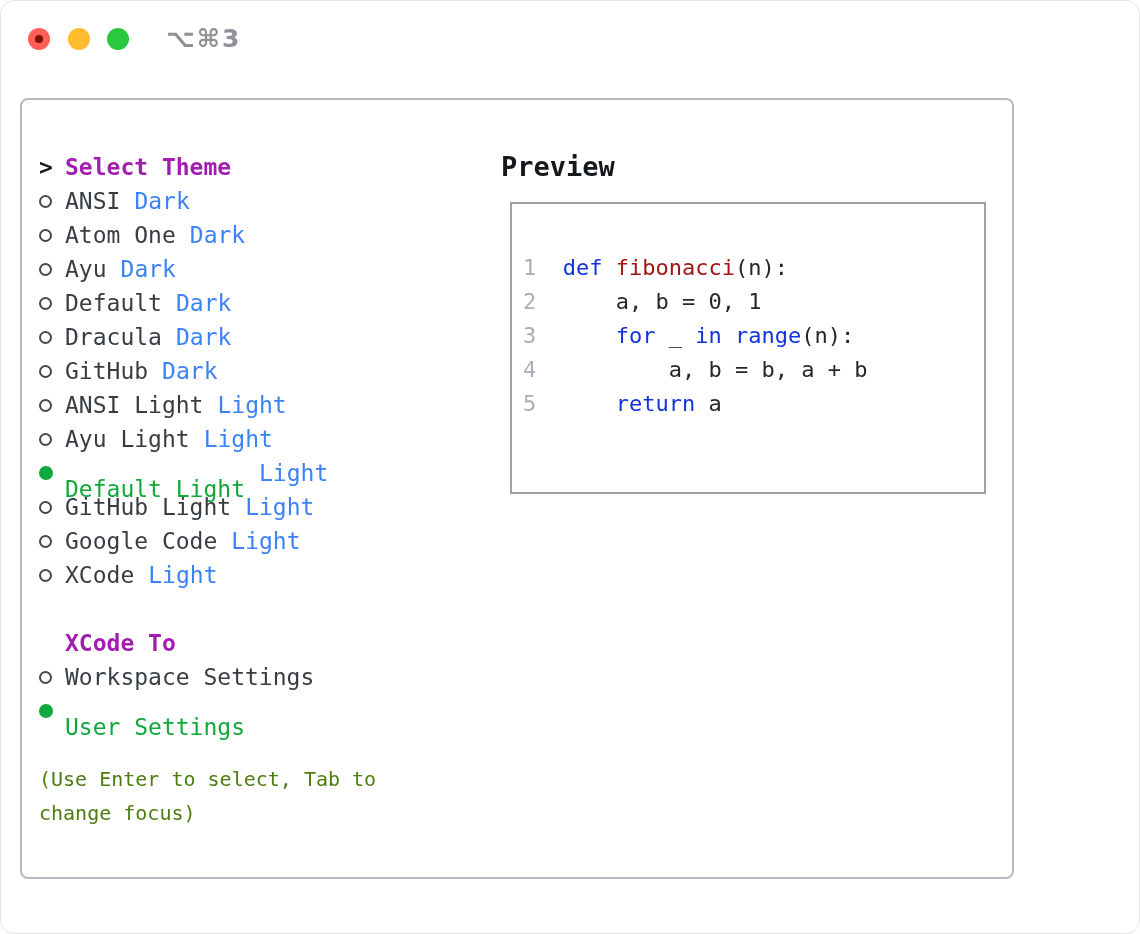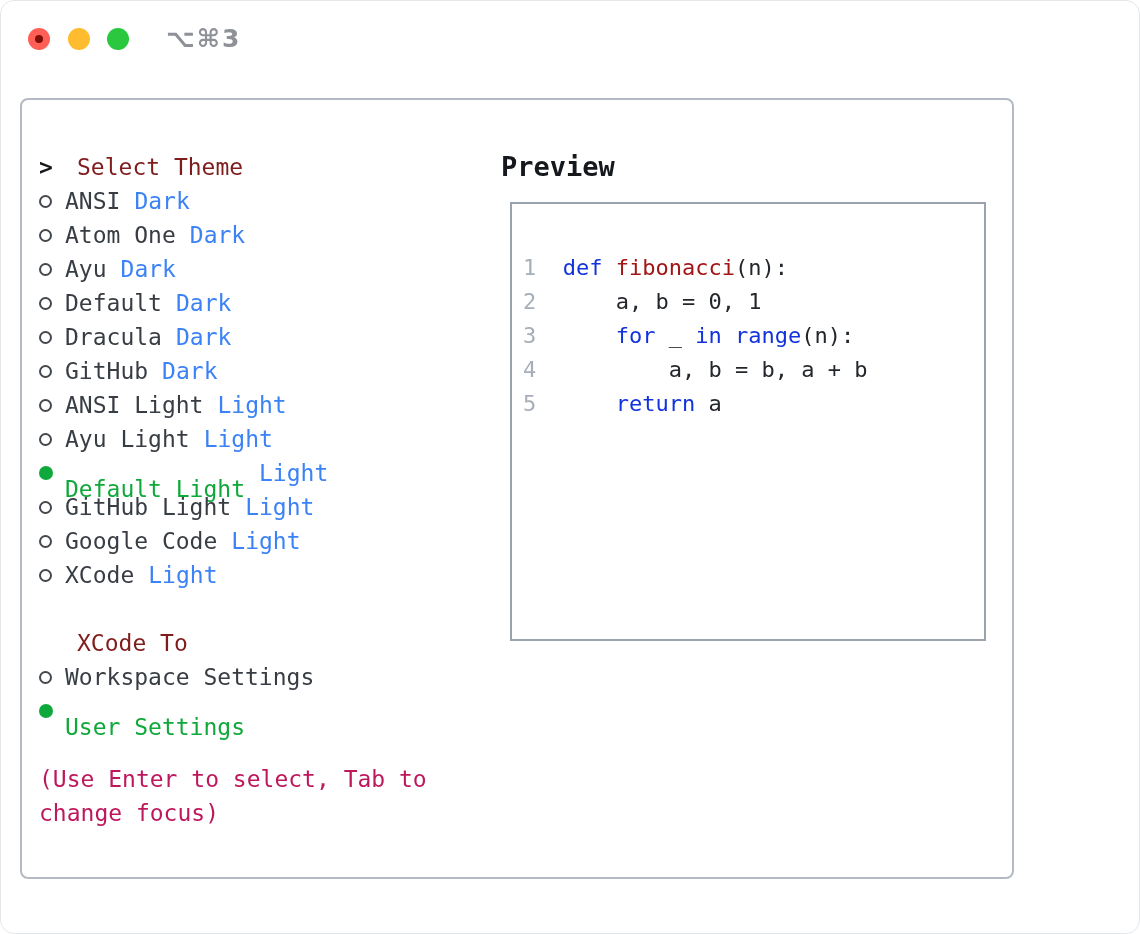--- a/index.html
+++ b/index.html
@@ -28,34 +28,34 @@
   .panel {
     position:absolute; left:19px; top:97px; width:994px; height:781px;
     border:2px solid #b4bac3; border-radius:8px; background:#fff;
   }
 
   
   .list { position:absolute; left:17px; top:50px; }
   .row { height:34px; display:flex; align-items:center; font-size:23px; white-space:pre; }
   .marker { width:26px; flex:0 0 26px; display:flex; align-items:center; }
   .prompt { font-weight:bold; color:#15181c; }
-  .hdr { font-weight:normal; color:#7f1d1d;margin-left:12px; }
+  .hdr { font-weight:bold; color:#a21caf; }
   .circle { width:13px; height:13px; border-radius:50%; border:2px solid #43484e; }
   .circle.sel { width:14px; height:14px; border:none; background:var(--green); }
   .name { color:#383d44; }
   .row.sel .name { color:var(--green);margin-top:32px; }
   .tag { color:#3b82f6; margin-left:14px; }
   .blank-row { height:34px; }
-  .hint-line { height:34px; line-height:34px; font-size:23px; color:#be185d; white-space:pre; }
+  .hint-line { height:34px; line-height:34px; font-size:20px; color:#4d7c0f; white-space:pre; }
 
   
   .preview-title { position:absolute; left:479px; top:50px; height:34px; line-height:34px;
     font-size:27px; font-weight:bold; color:#15181c; }
   .preview-box {
-    position:absolute; left:488px; top:102px; width:476px; height:439px;
+    position:absolute; left:488px; top:102px; width:476px; height:292px;
     border:2px solid #9aa2ac; background:#fff;padding-left:28px;
   }
   .codeblock { position:absolute; left:11px; top:47px; font-size:22px; white-space:pre; }
   .cl { height:34px; line-height:34px; }
   .ln { color:#a6aeb9; }
   .code { color:#23272c; }
   .kw { color:var(--kw); }
   .fn { color:var(--fn); }
 </style>
 </head>

